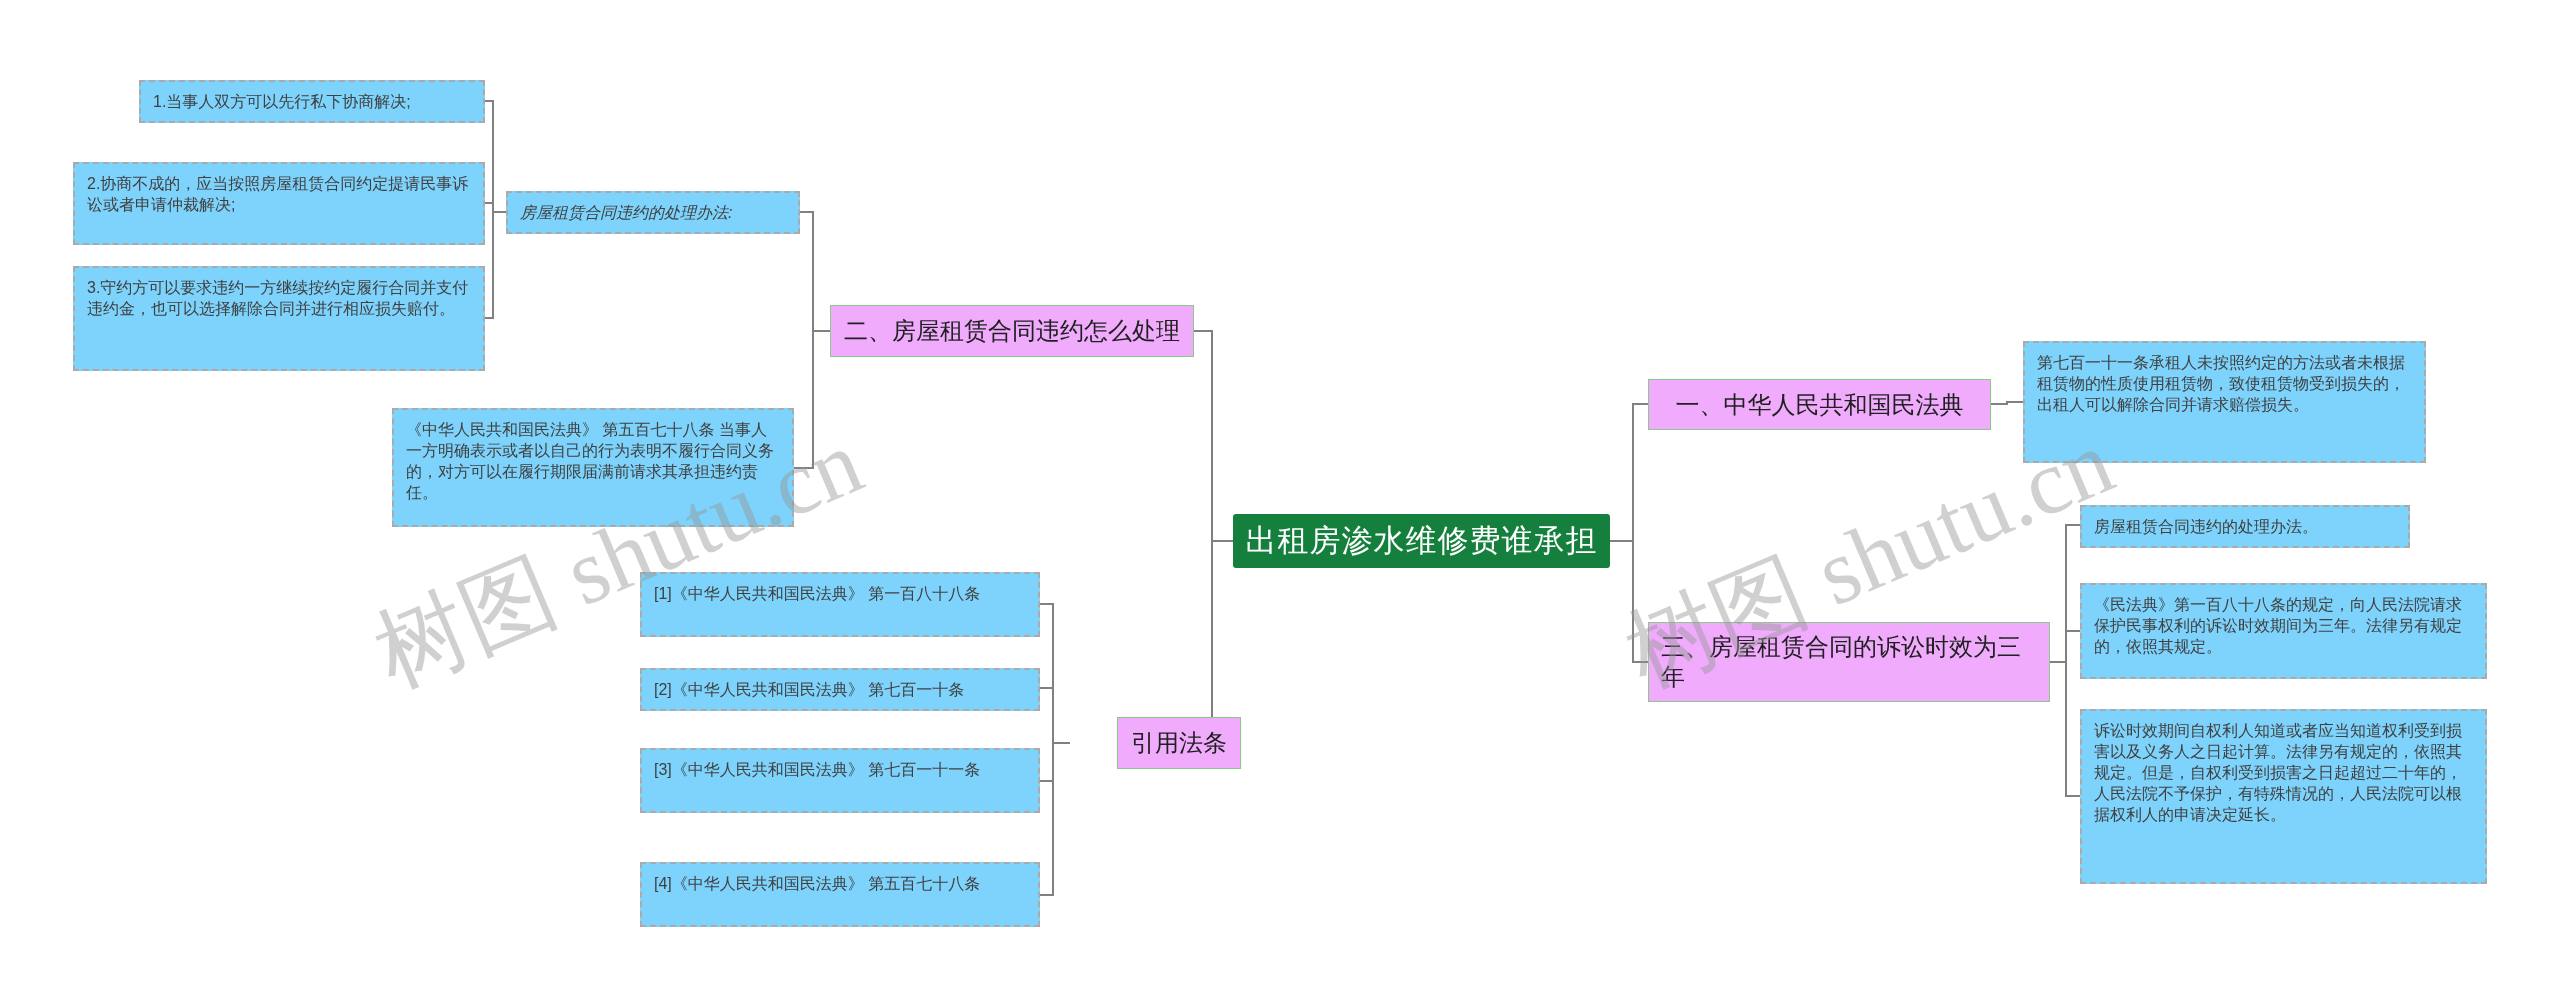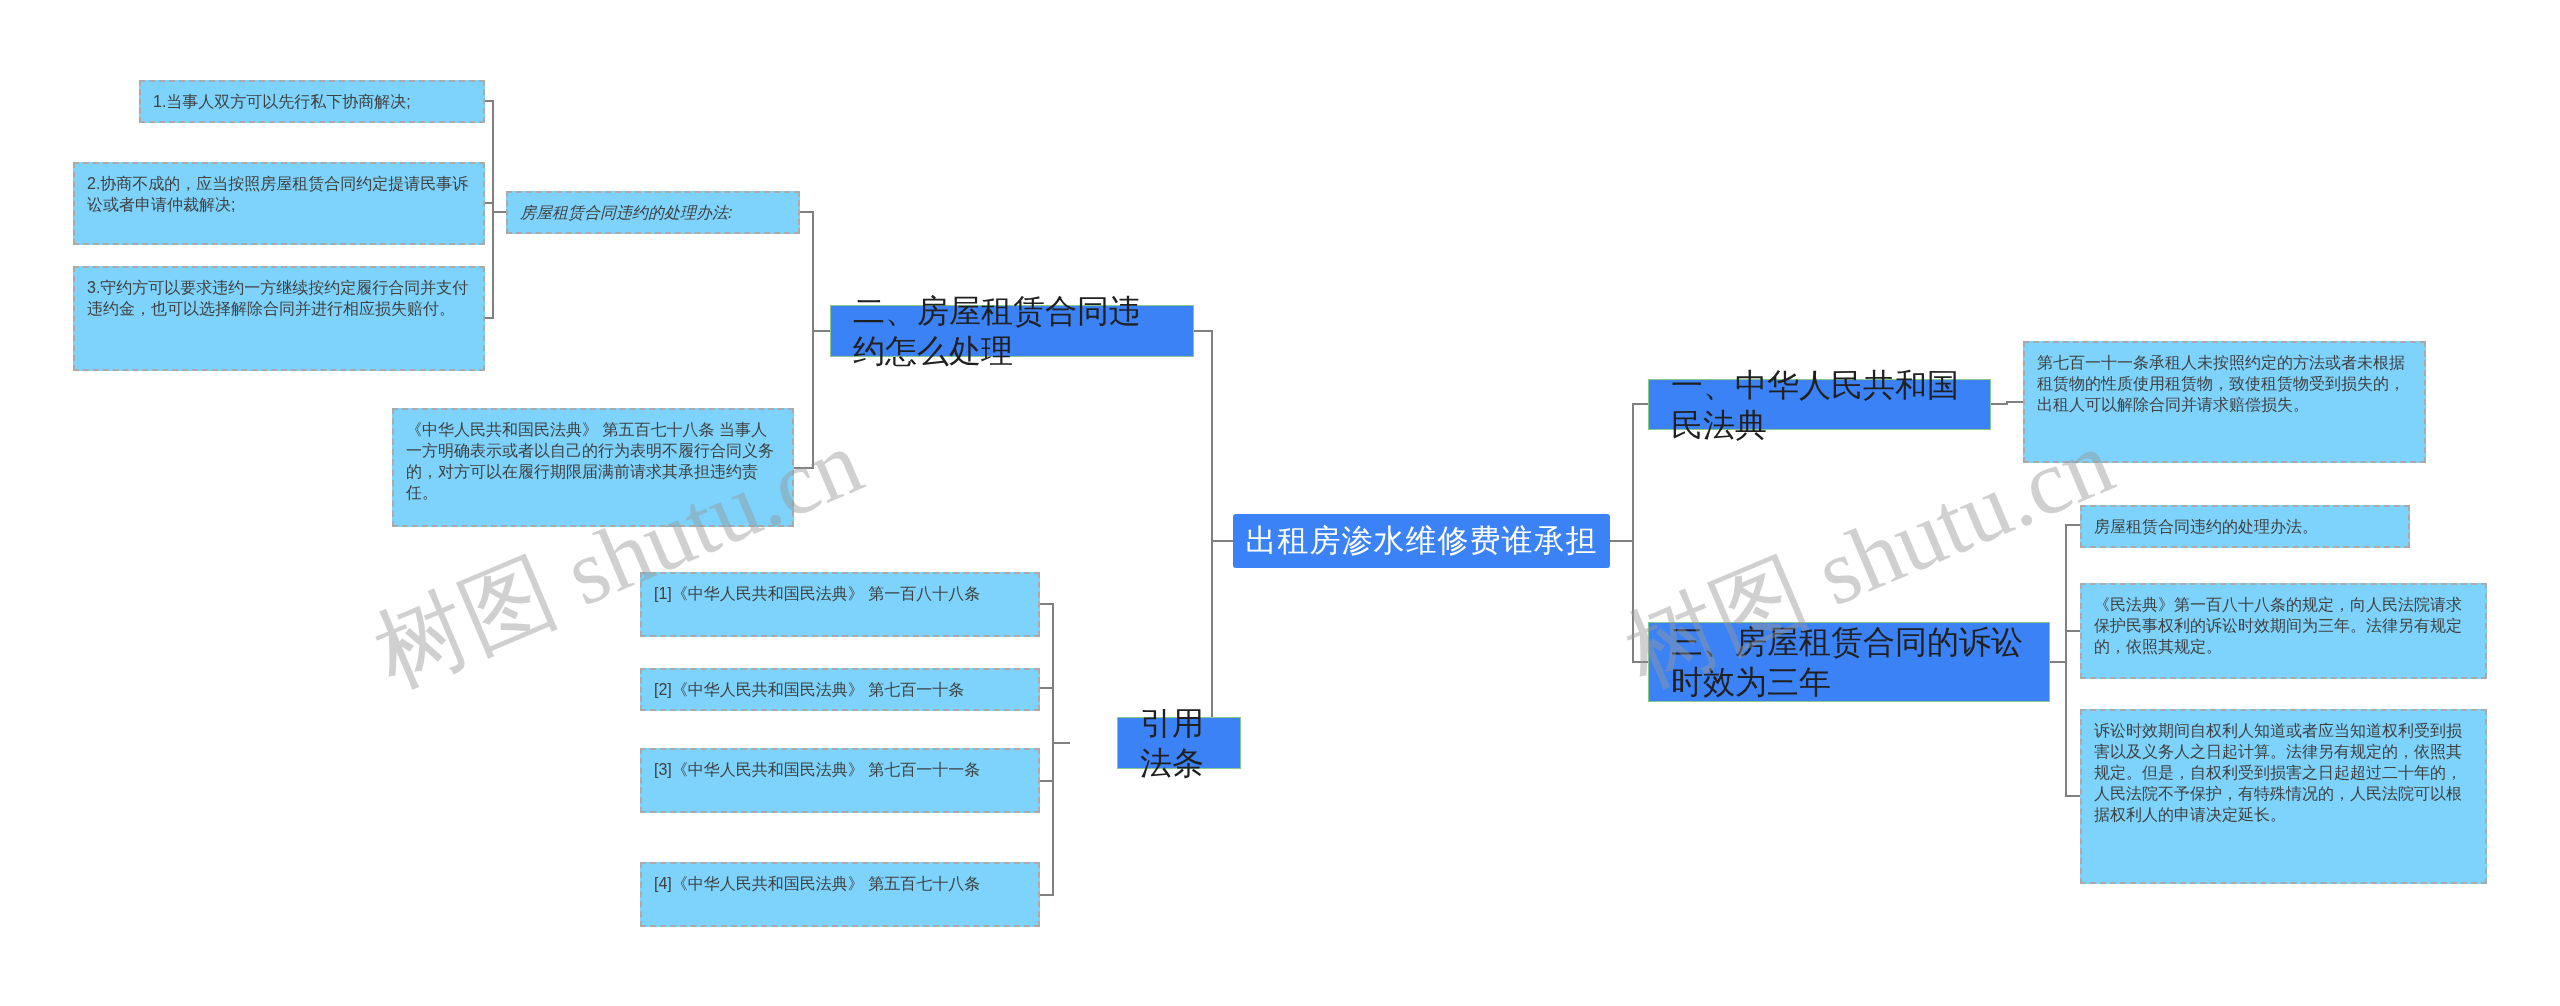--- a/index.html
+++ b/index.html
@@ -24,33 +24,33 @@
   .node { position: absolute; z-index: 10; }
   .dashed-box {
     border: 2px dashed #aaaaaa;
     background: #7dd3fc;
     color: #404040;
     font-size: 16px;
     line-height: 1.32;
     padding: 9px 12px;
   }
   .topic {
-    background: #3b82f6;
+    background: #f0abfc;
     border: 1px solid #8bc98b;
     color: #202020;
-    font-size: 32px;
+    font-size: 24px;
     line-height: 1.25;
     display: flex;
     align-items: center;
     justify-content: center;
     text-align: left;
-    padding: 8px 22px;
+    padding: 8px 12px;
   }
   .center-node {
-    background: #3b82f6;
+    background: #15803d;
     color: #ffffff;
     font-size: 31px;
     display: flex;
     align-items: center;
     justify-content: center;
     border-radius: 3px;
     letter-spacing: 1px;
   }
   .watermark {
     position: absolute;

